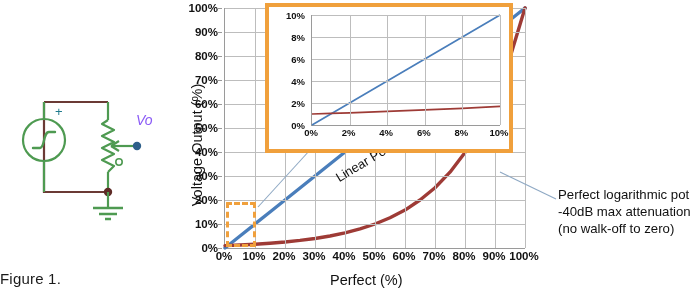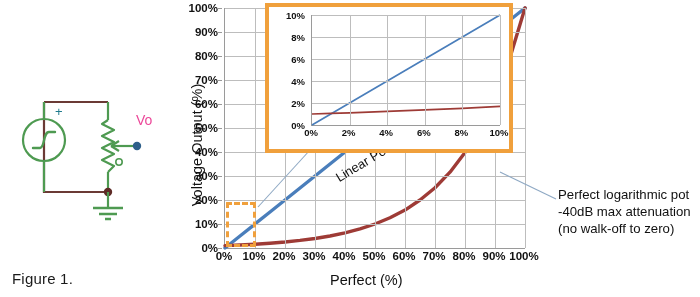--- a/index.html
+++ b/index.html
@@ -1,21 +1,21 @@
 <!DOCTYPE html>
 <html><head>
 <meta charset="utf-8">
 <style>
   html,body{margin:0;padding:0;background:#ffffff;}
   body{width:700px;height:297px;position:relative;overflow:hidden;
        font-family:"Liberation Sans", sans-serif;color:#1a1a1a;}
   .abs{position:absolute;}
 
   
-  #figure-caption{left:12px;top:270px;font-size:15px;color:#1a1a1a;letter-spacing:.2px;}
+  #figure-caption{left:0;top:270px;font-size:15px;color:#1a1a1a;letter-spacing:.2px;}
 
   
   #circuit{left:18px;top:90px;width:160px;height:135px;}
   #circuit svg{display:block;}
 
   
   #y-axis-title{left:186px;top:60px;width:22px;height:170px;
       display:flex;align-items:center;justify-content:center;}
   #y-axis-title span{transform:rotate(-90deg);white-space:nowrap;font-size:14.5px;color:#111;}
 
@@ -97,21 +97,21 @@
     <path d="M 116 56 L 93 56" stroke="#4E9A51" stroke-width="2.2" fill="none"></path>
     <path d="M 93 56 L 101 51 M 93 56 L 101 61" stroke="#4E9A51" stroke-width="2.2" fill="none"></path>
     <circle cx="119" cy="56" r="4.2" fill="#2E5F8A"></circle>
 
     <circle cx="101" cy="72" r="3.2" fill="none" stroke="#4E9A51" stroke-width="1.6"></circle>
 
     <circle cx="90" cy="102" r="4.2" fill="#5E2B26"></circle>
     <path d="M 90 102 L 90 118" stroke="#4E9A51" stroke-width="2.2" fill="none"></path>
     <path d="M 75 118 L 105 118 M 81 124 L 99 124 M 87 129 L 93 129" stroke="#4E9A51" stroke-width="2.4" fill="none"></path>
   </svg>
-  <div class="abs" style="left:118px;top:22px;font-size:14px;color:#ec4899;">Vo</div>
+  <div class="abs" style="left:118px;top:22px;font-size:14px;color:#8b5cf6;font-style:italic;">Vo</div>
 </div>
 
 <div class="abs" id="y-axis-title">
   <span>Voltage Output (%)</span>
 </div>
 
 <div class="abs" id="y-ticks">
     <div style="top: 248px;">0%</div>
     <i class="tk" style="top: 248px;"></i>
     <div style="top: 224px;">10%</div>

